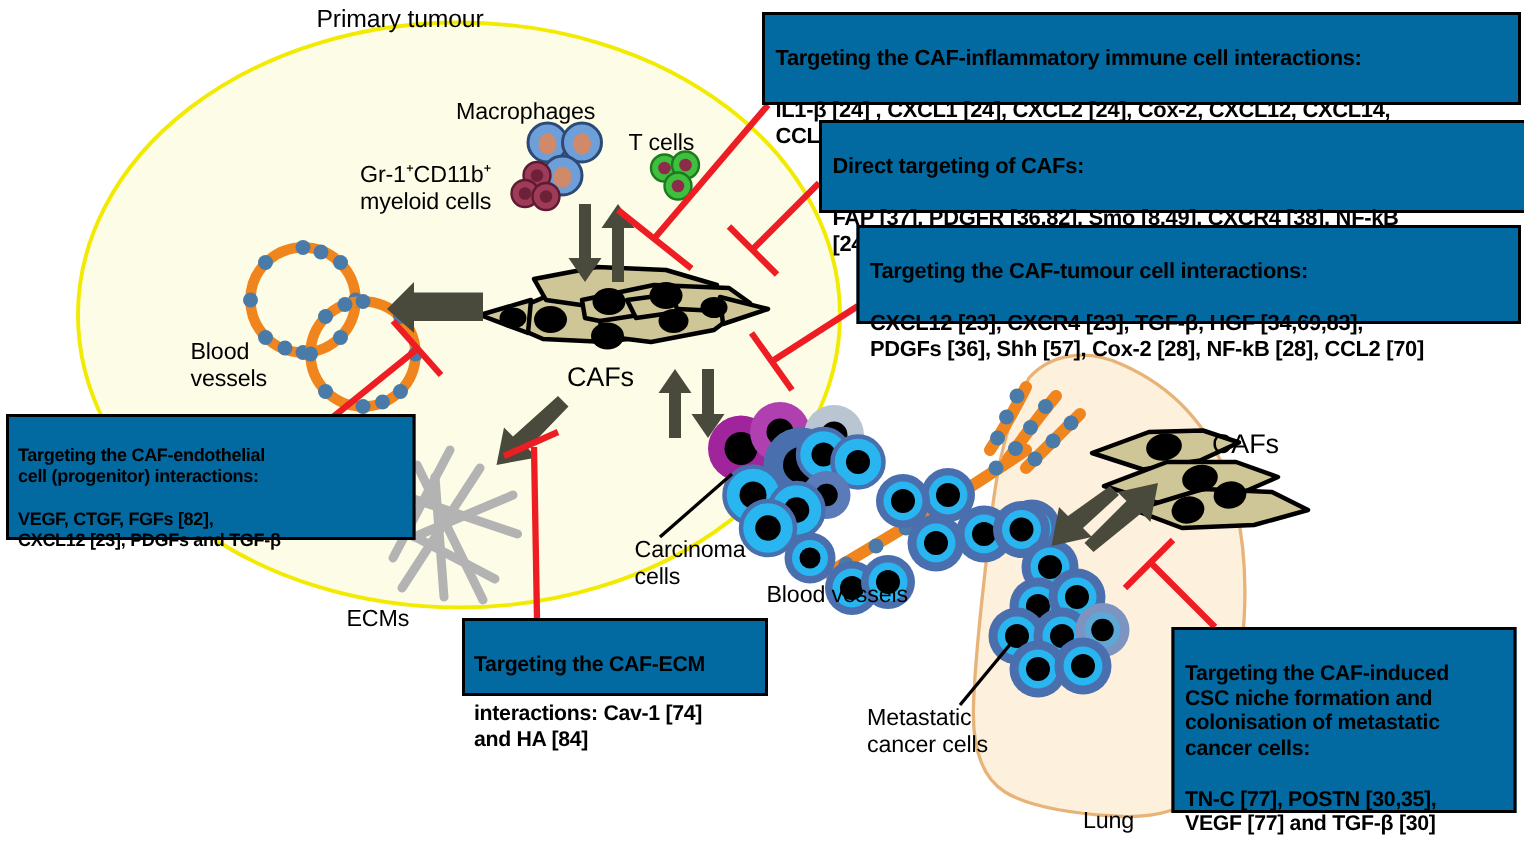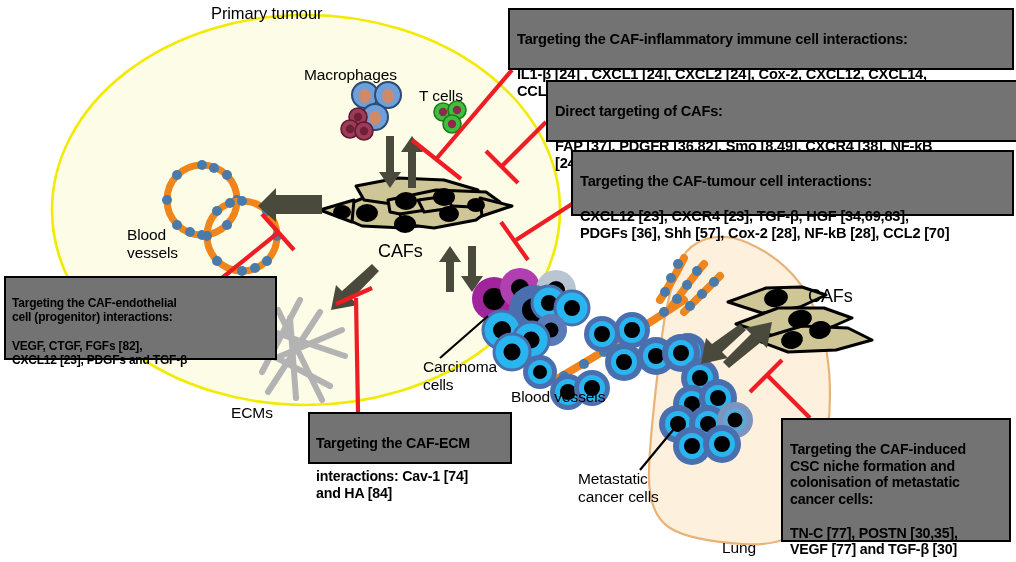--- a/index.html
+++ b/index.html
@@ -22,21 +22,21 @@
     position: absolute;
     left: 0; top: 0;
     width: 1016px;
     height: 562px;
   }
 
   
   .tbox {
     position: absolute;
     box-sizing: border-box;
-    background: #737373;
+    background: #0369a1;
     border: 2px solid #000000;
     color: #000000;
     font-weight: bold;
     font-family: "Liberation Sans", sans-serif;
     line-height: 1.18;
     white-space: pre-line;
     letter-spacing: -0.2px;
   }
 
   #box-inflammatory { left: 508px; top: 8px;   width: 506px; height: 62px;  font-size: 14.6px; padding: 4px 6px 2px 7px; }
@@ -436,20 +436,22 @@
           <line x1="750" y1="392" x2="782" y2="360"></line>
         </g>
       </g>
 
     </g>
   </svg>
 
   <div class="lbl" id="lbl-primary-tumour">Primary tumour</div>
   <div class="lbl" id="lbl-macrophages">Macrophages</div>
   <div class="lbl" id="lbl-tcells">T cells</div>
+  <div class="lbl" id="lbl-myeloid">Gr-1⁺CD11b⁺
+myeloid cells</div>
   <div class="lbl" id="lbl-bloodvessels-1">Blood
 vessels</div>
   <div class="lbl" id="lbl-cafs-primary">CAFs</div>
   <div class="lbl" id="lbl-ecms">ECMs</div>
   <div class="lbl" id="lbl-carcinoma">Carcinoma
 cells</div>
   <div class="lbl" id="lbl-bloodvessels-2">Blood vessels</div>
   <div class="lbl" id="lbl-cafs-lung">CAFs</div>
   <div class="lbl" id="lbl-metastatic">Metastatic
 cancer cells</div>

